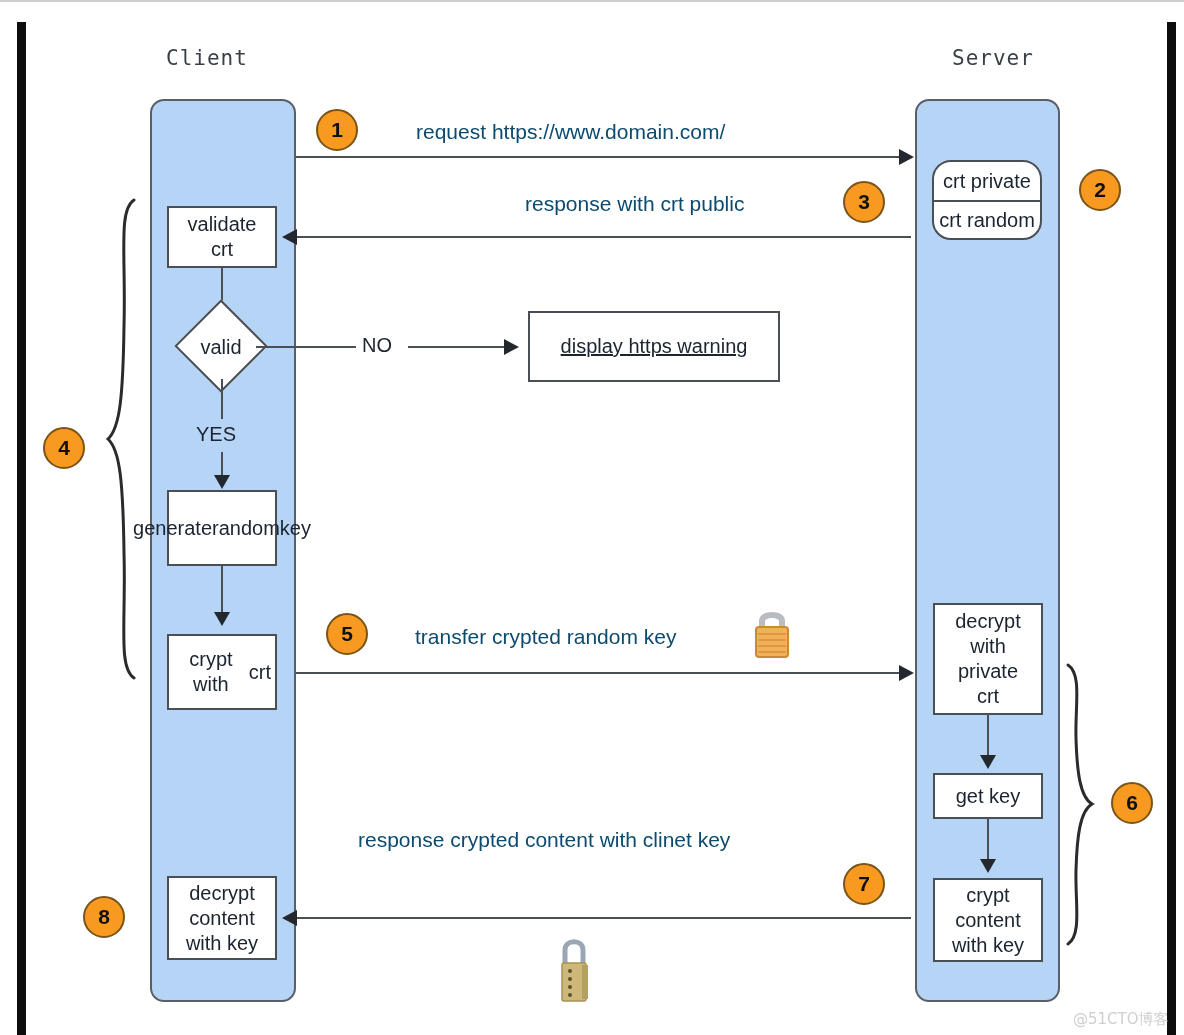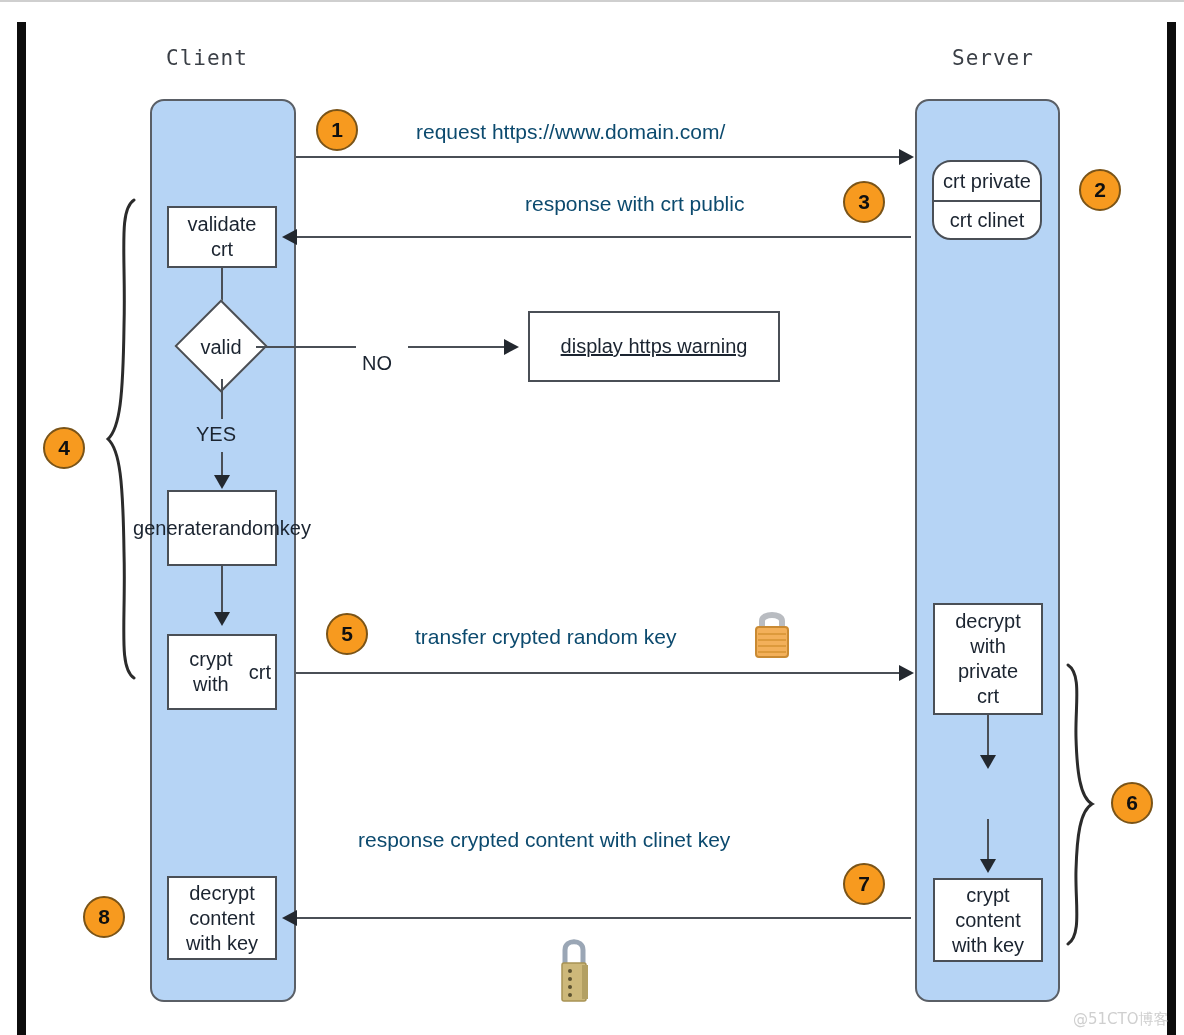--- a/index.html
+++ b/index.html
@@ -173,41 +173,41 @@
   <div class="lane" style="left:150px; top:99px; width:146px; height:903px;"></div>
   <div class="lane" style="left:915px; top:99px; width:145px; height:903px;"></div>
 
   <div class="badge" style="left:316px; top:109px;">1</div>
   <div class="msg" style="left:416px; top:120px;">request https://www.domain.com/</div>
   <div class="hline" style="left:296px; top:156px; width:615px;"></div>
   <div class="arrow-r" style="left:899px; top:149px;"></div>
 
   <div class="proc stacked" style="left:932px; top:160px; width:110px; height:80px;">
     <div class="row">crt private</div>
-    <div class="row divider">crt clinet</div>
+    <div class="row divider">crt random</div>
   </div>
   <div class="badge" style="left:1079px; top:169px;">2</div>
 
   <div class="msg" style="left:525px; top:192px;">response with crt public</div>
   <div class="badge" style="left:843px; top:181px;">3</div>
   <div class="hline" style="left:296px; top:236px; width:615px;"></div>
   <div class="arrow-l" style="left:282px; top:229px;"></div>
 
   <div class="proc" style="left:167px; top:206px; width:110px; height:62px; flex-direction:column;">
     <span>validate</span>
     <span>crt</span>
   </div>
 
   <div class="vline" style="left:221px; top:268px; height:38px;"></div>
 
   <div class="diamond" style="left:188px; top:313px; width:66px; height:66px;"></div>
   <div class="diamond-label" style="left:188px; top:336px; width:66px;">valid</div>
 
   <div class="hline" style="left:256px; top:346px; width:100px;"></div>
-  <div class="small-label" style="left:362px; top:352px;text-align:right;">NO</div>
+  <div class="small-label" style="left:362px; top:334px;text-align:right;">NO</div>
   <div class="hline" style="left:408px; top:346px; width:98px;"></div>
   <div class="arrow-r" style="left:504px; top:339px;"></div>
   <div class="proc" style="left:528px; top:311px; width:252px; height:71px;text-decoration:underline;">display https warning</div>
 
   <div class="vline" style="left:221px; top:379px; height:40px;"></div>
   <div class="small-label" style="left:196px; top:423px;">YES</div>
   <div class="vline" style="left:221px; top:452px; height:25px;"></div>
   <div class="arrow-d" style="left:214px; top:475px;"></div>
 
   <div class="proc" style="left:167px; top:490px; width:110px; height:76px; flex-direction:row;">
@@ -247,20 +247,21 @@
 
   <div class="proc" style="left:933px; top:603px; width:110px; height:112px; flex-direction:column;">
     <span>decrypt</span>
     <span>with</span>
     <span>private</span>
     <span>crt</span>
   </div>
   <div class="vline" style="left:987px; top:715px; height:42px;"></div>
   <div class="arrow-d" style="left:980px; top:755px;"></div>
 
+  <div class="proc" style="left:933px; top:773px; width:110px; height:46px;">get key</div>
   <div class="vline" style="left:987px; top:819px; height:42px;"></div>
   <div class="arrow-d" style="left:980px; top:859px;"></div>
 
   <div class="proc" style="left:933px; top:878px; width:110px; height:84px; flex-direction:column;">
     <span>crypt</span>
     <span>content</span>
     <span>with key</span>
   </div>
 
   <svg class="brace" style="left:1062px; top:662px;" width="34" height="285" viewBox="0 0 34 285">

